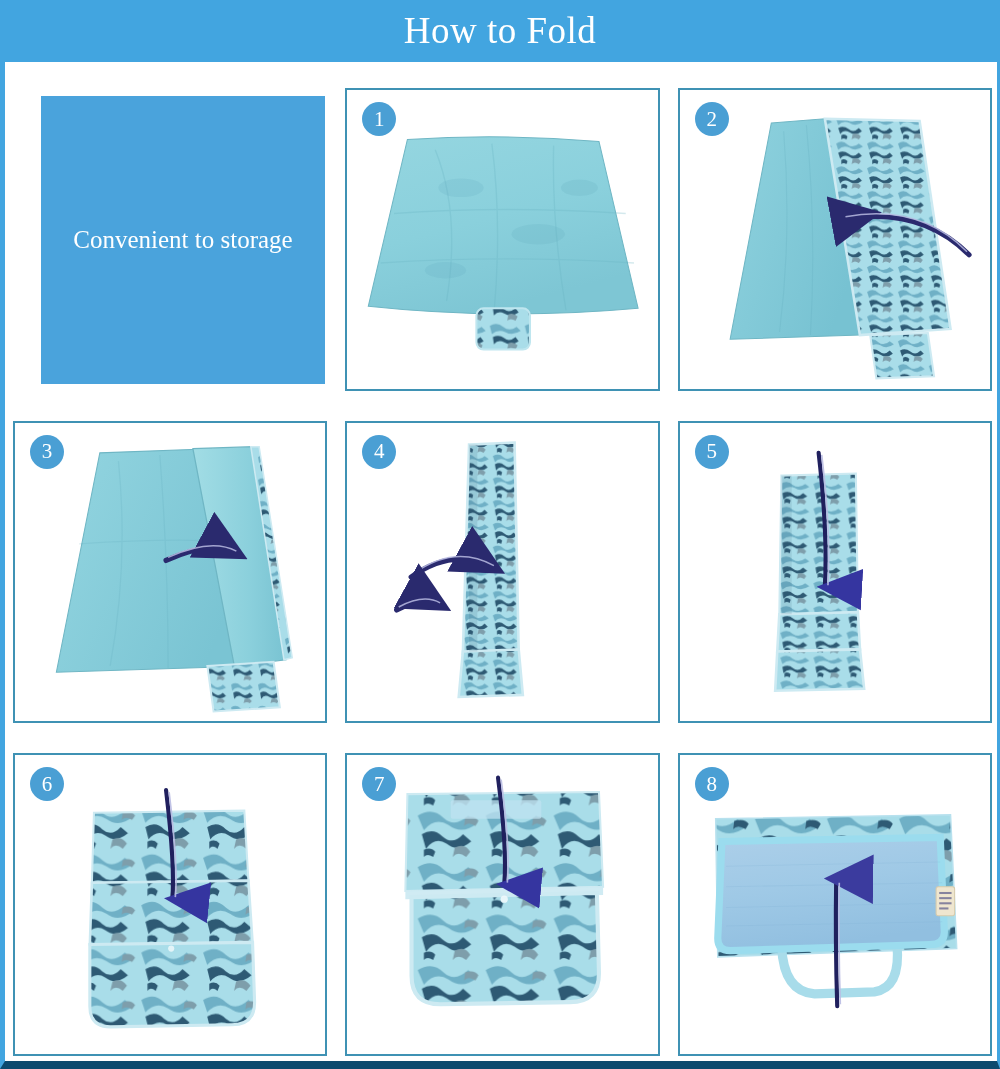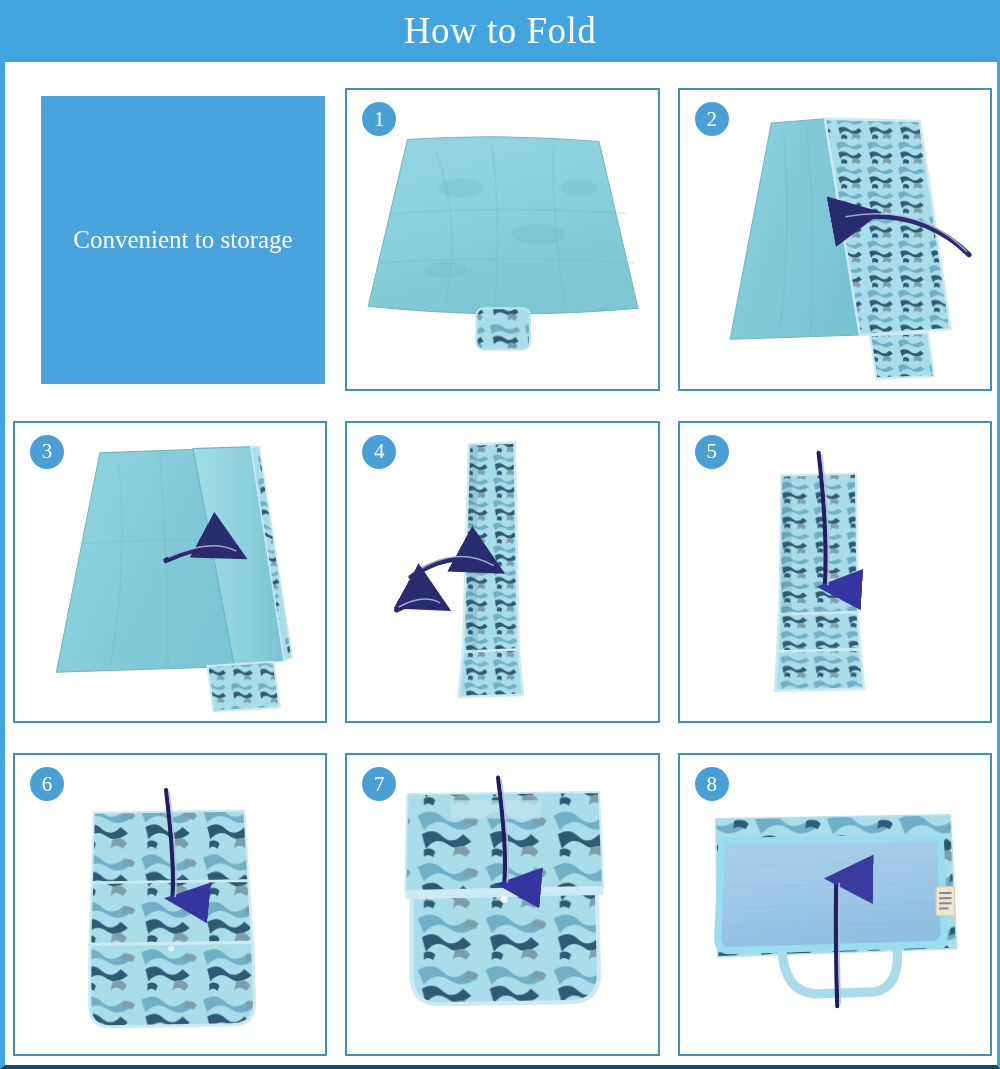--- a/index.html
+++ b/index.html
@@ -8,21 +8,21 @@
     background: #ffffff;
     font-family: "Liberation Serif", "DejaVu Serif", serif;
     overflow: hidden;
   }
   .page {
     position: relative;
     width: 1000px; height: 1069px;
     background: #ffffff;
     border-left: 5px solid #42a5e0;
     border-right: 3px solid #42a5e0;
-    border-bottom: 4px solid #0c4a6e;
+    border-bottom: 8px solid #0c4a6e;
   }
   
   .header {
     position: absolute; left: -5px; top: 0;
     width: 1000px; height: 62px;
     background: #42a5e0;
   }
   .header-title {
     position: absolute; left: 0; top: 0;
     width: 1000px; line-height: 62px;

